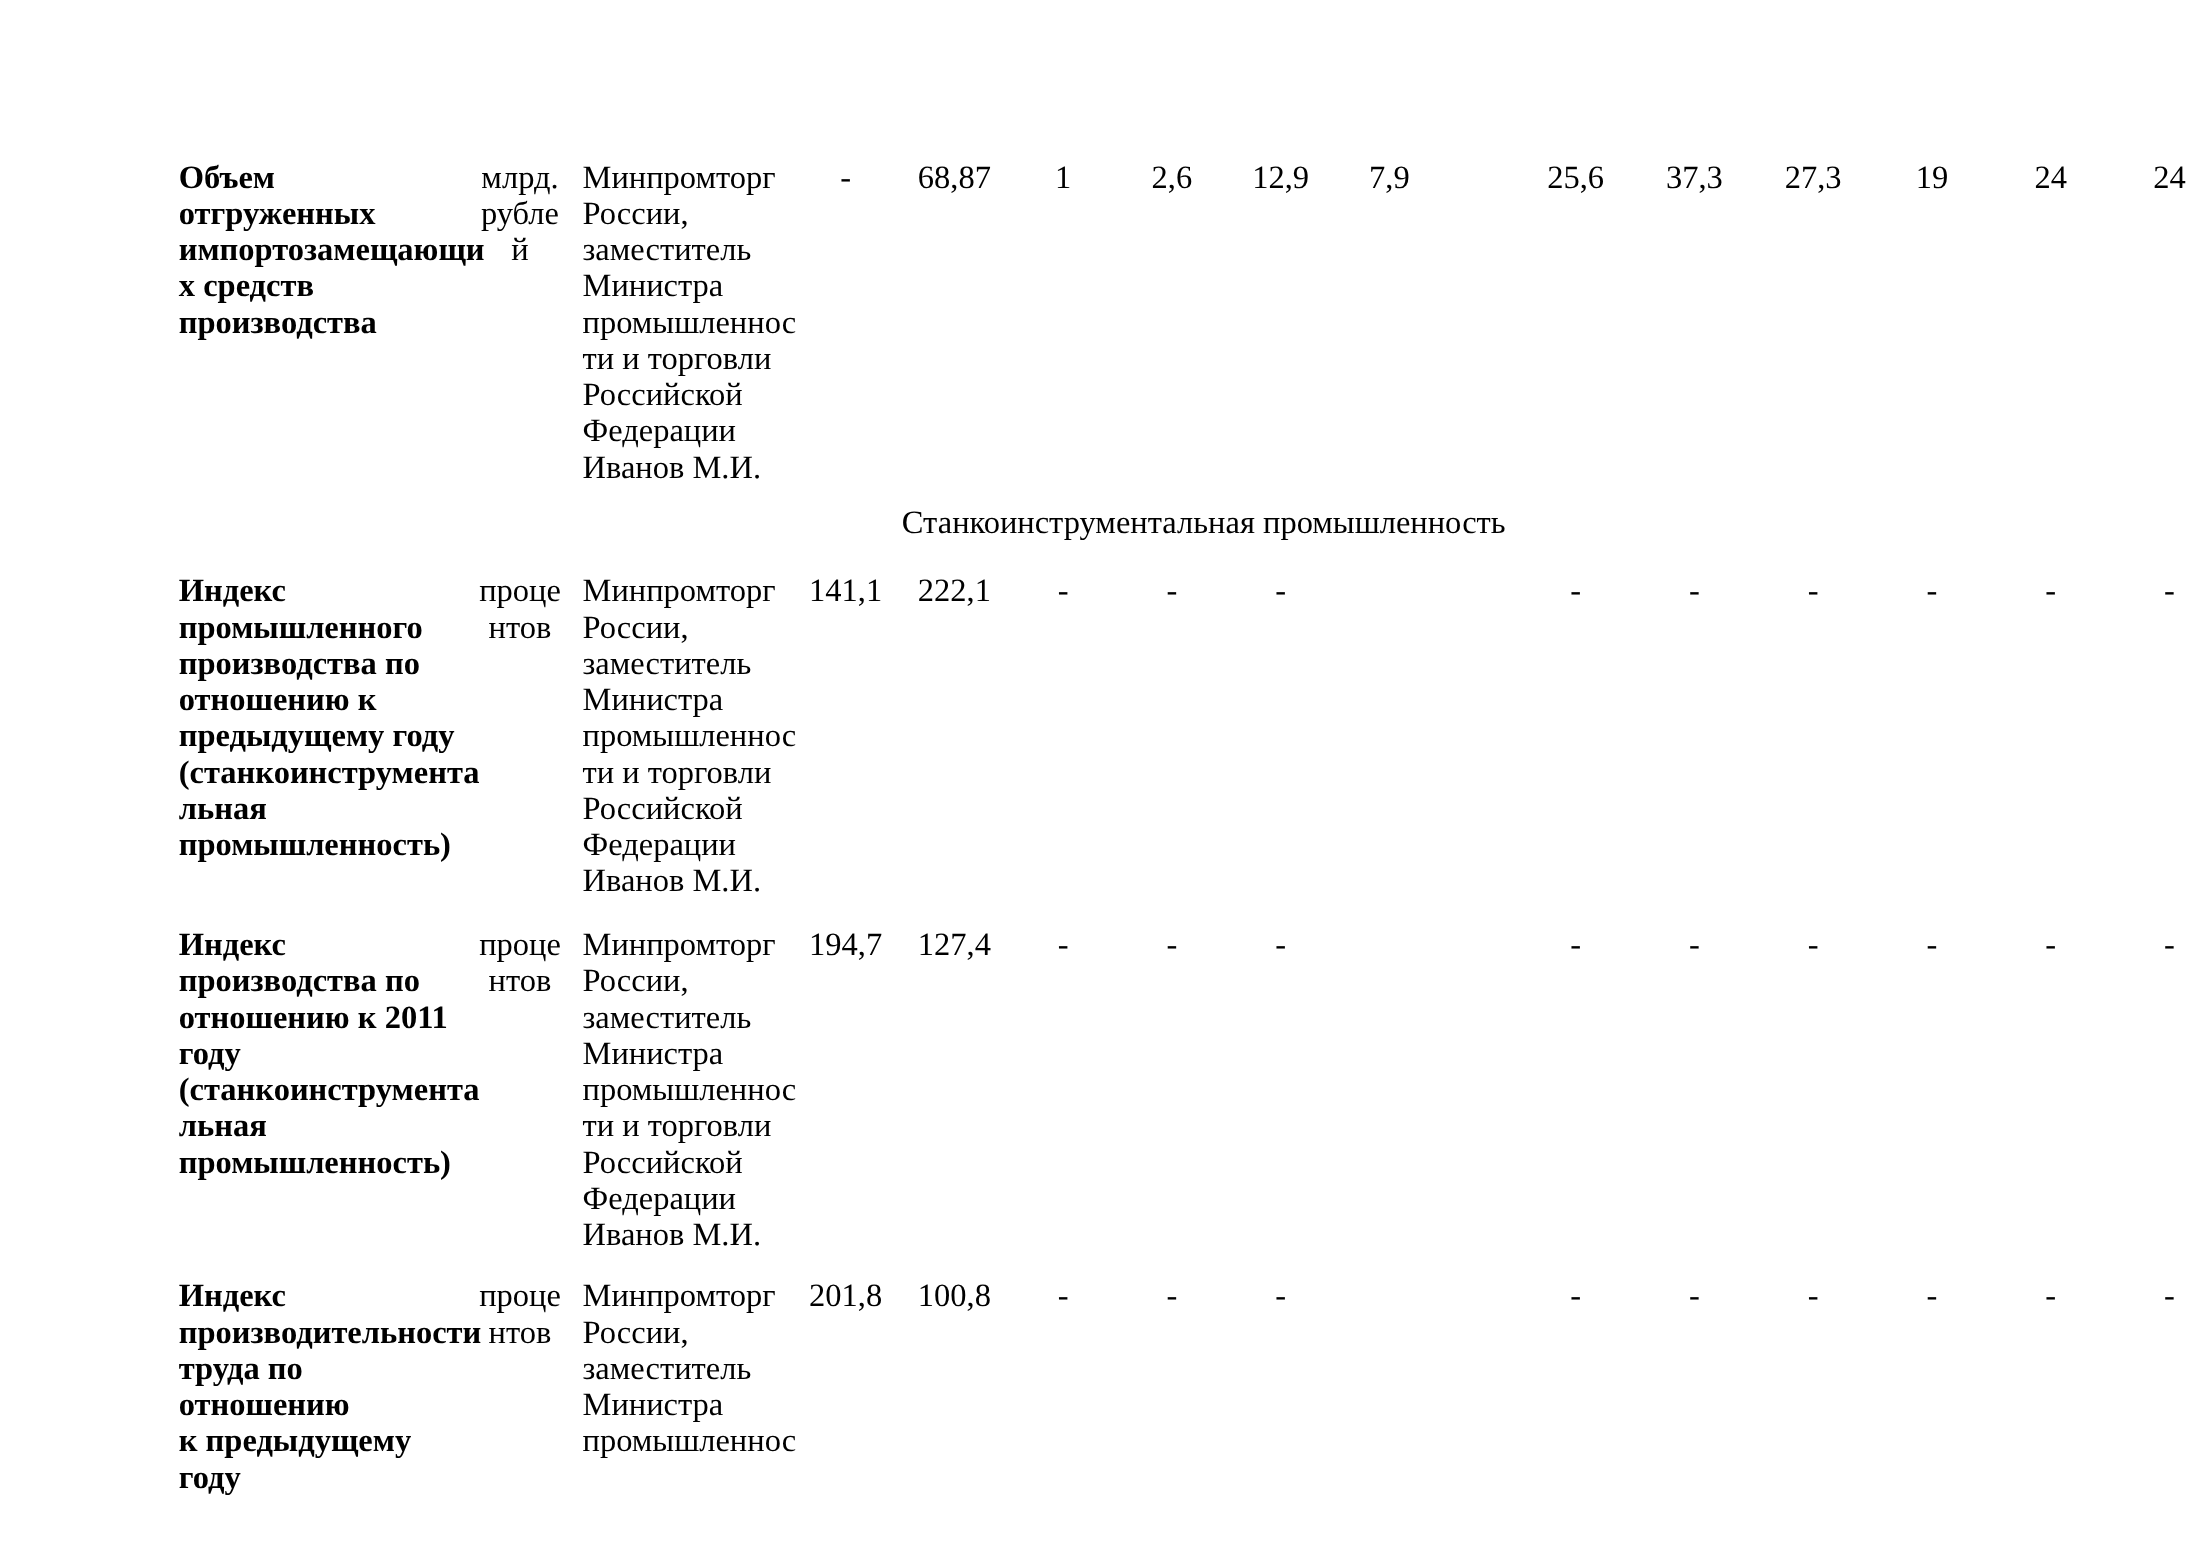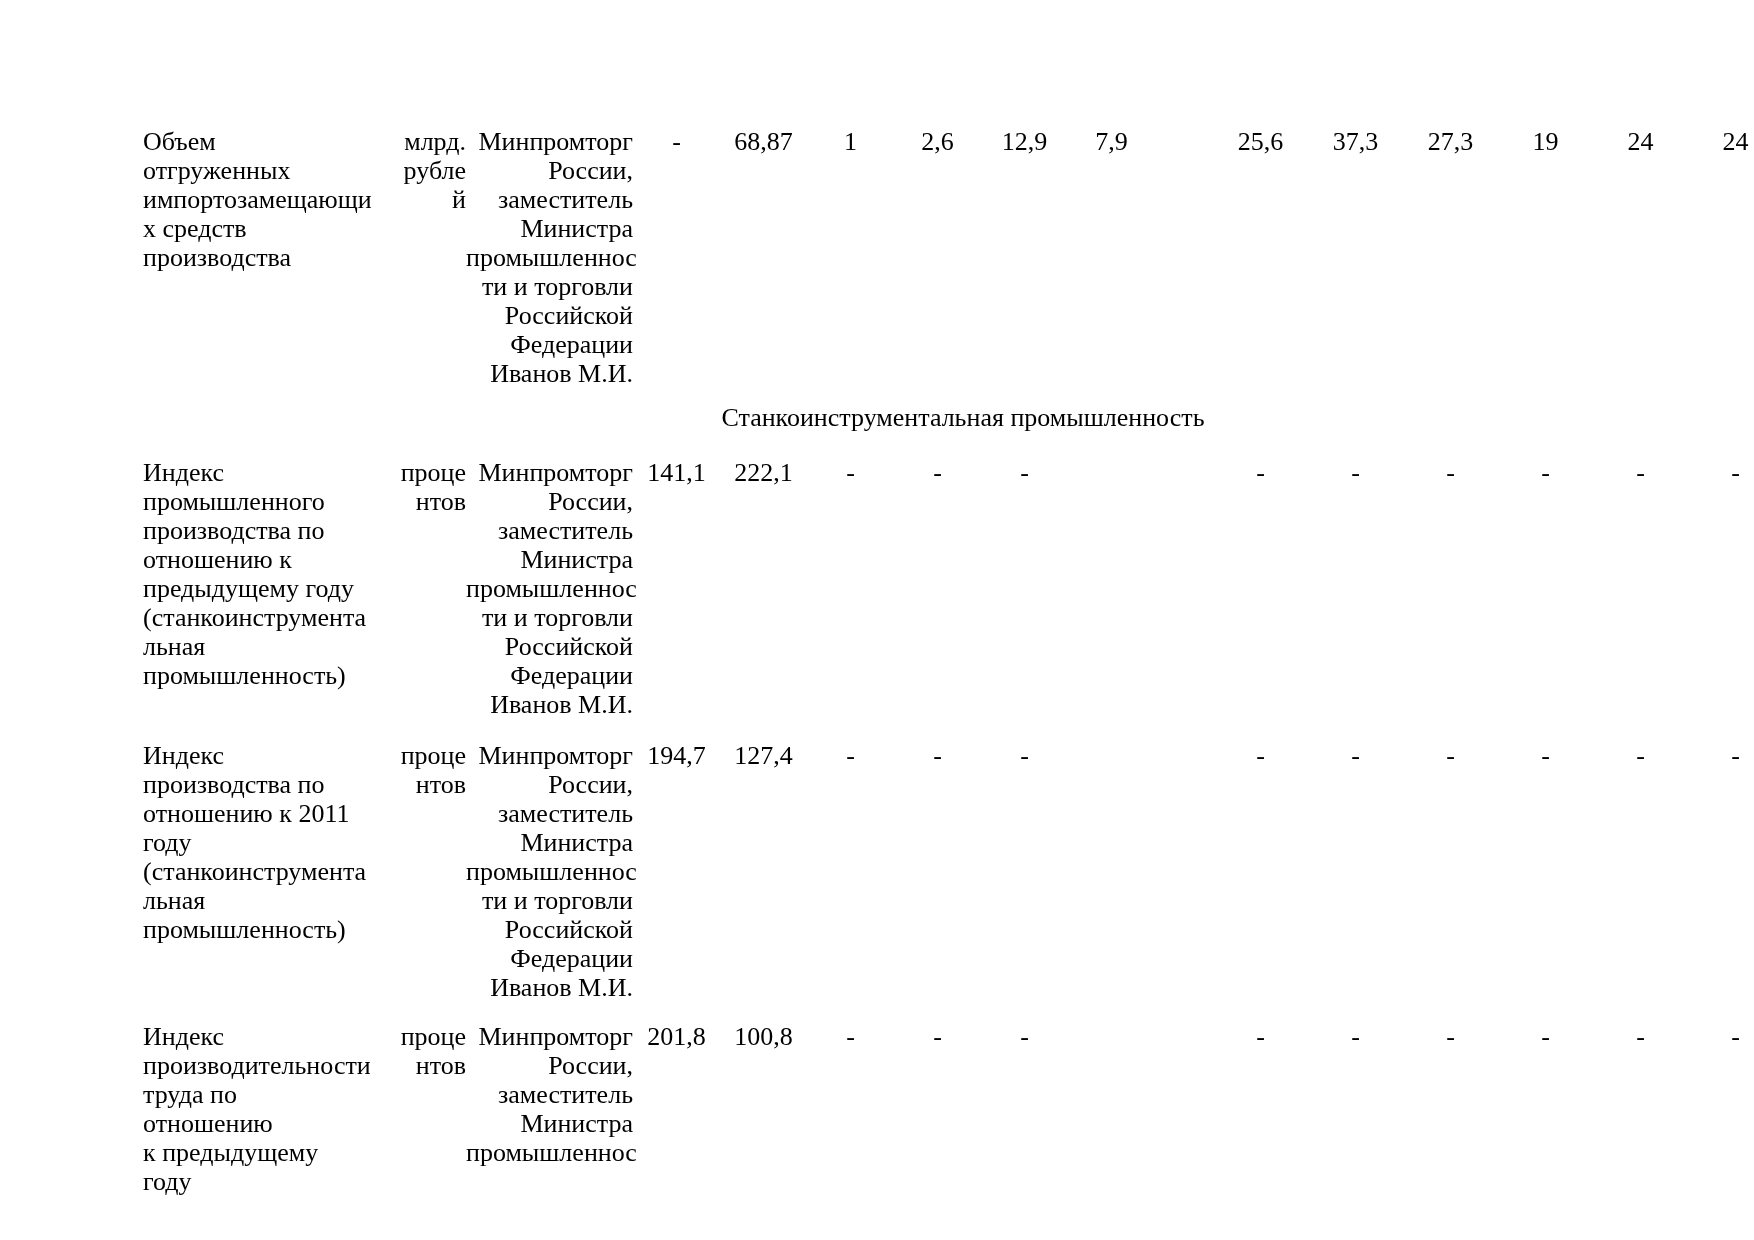--- a/index.html
+++ b/index.html
@@ -24,26 +24,27 @@
     vertical-align: top;
     padding: 0;
     font-size: 26px;
     line-height: 29px;
     white-space: pre-line;
     overflow: visible;
   }
   td.ind {
     text-align: left;
     padding-left: 2px;
+    font-weight: bold;
   }
   td.unit {
-    text-align: right;
+    text-align: center;
   }
   td.exec {
-    text-align: right;
+    text-align: left;
     padding-left: 2px;
   }
   td.num {
     text-align: center;
     white-space: nowrap;
   }
   tr.section-row td {
     text-align: center;
     padding-top: 15px;
     padding-bottom: 26px;

